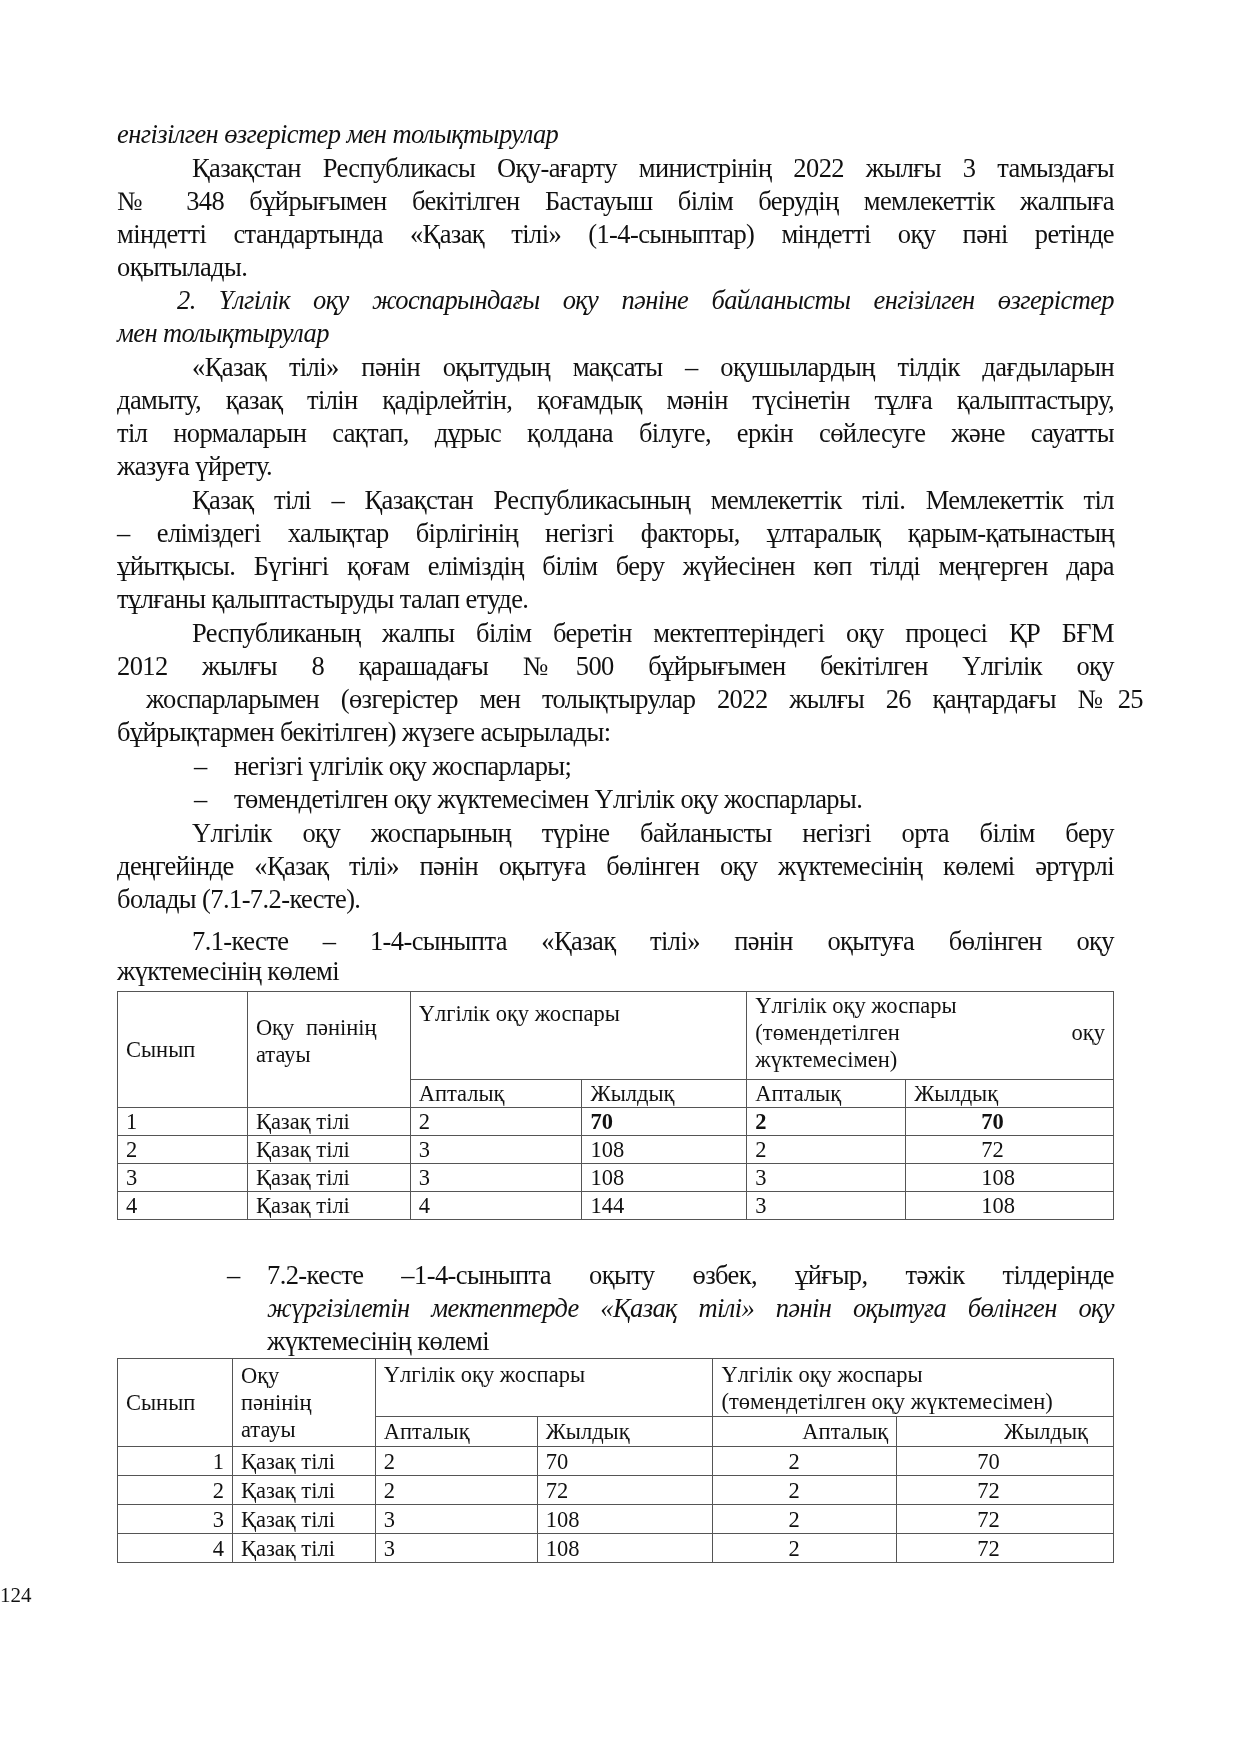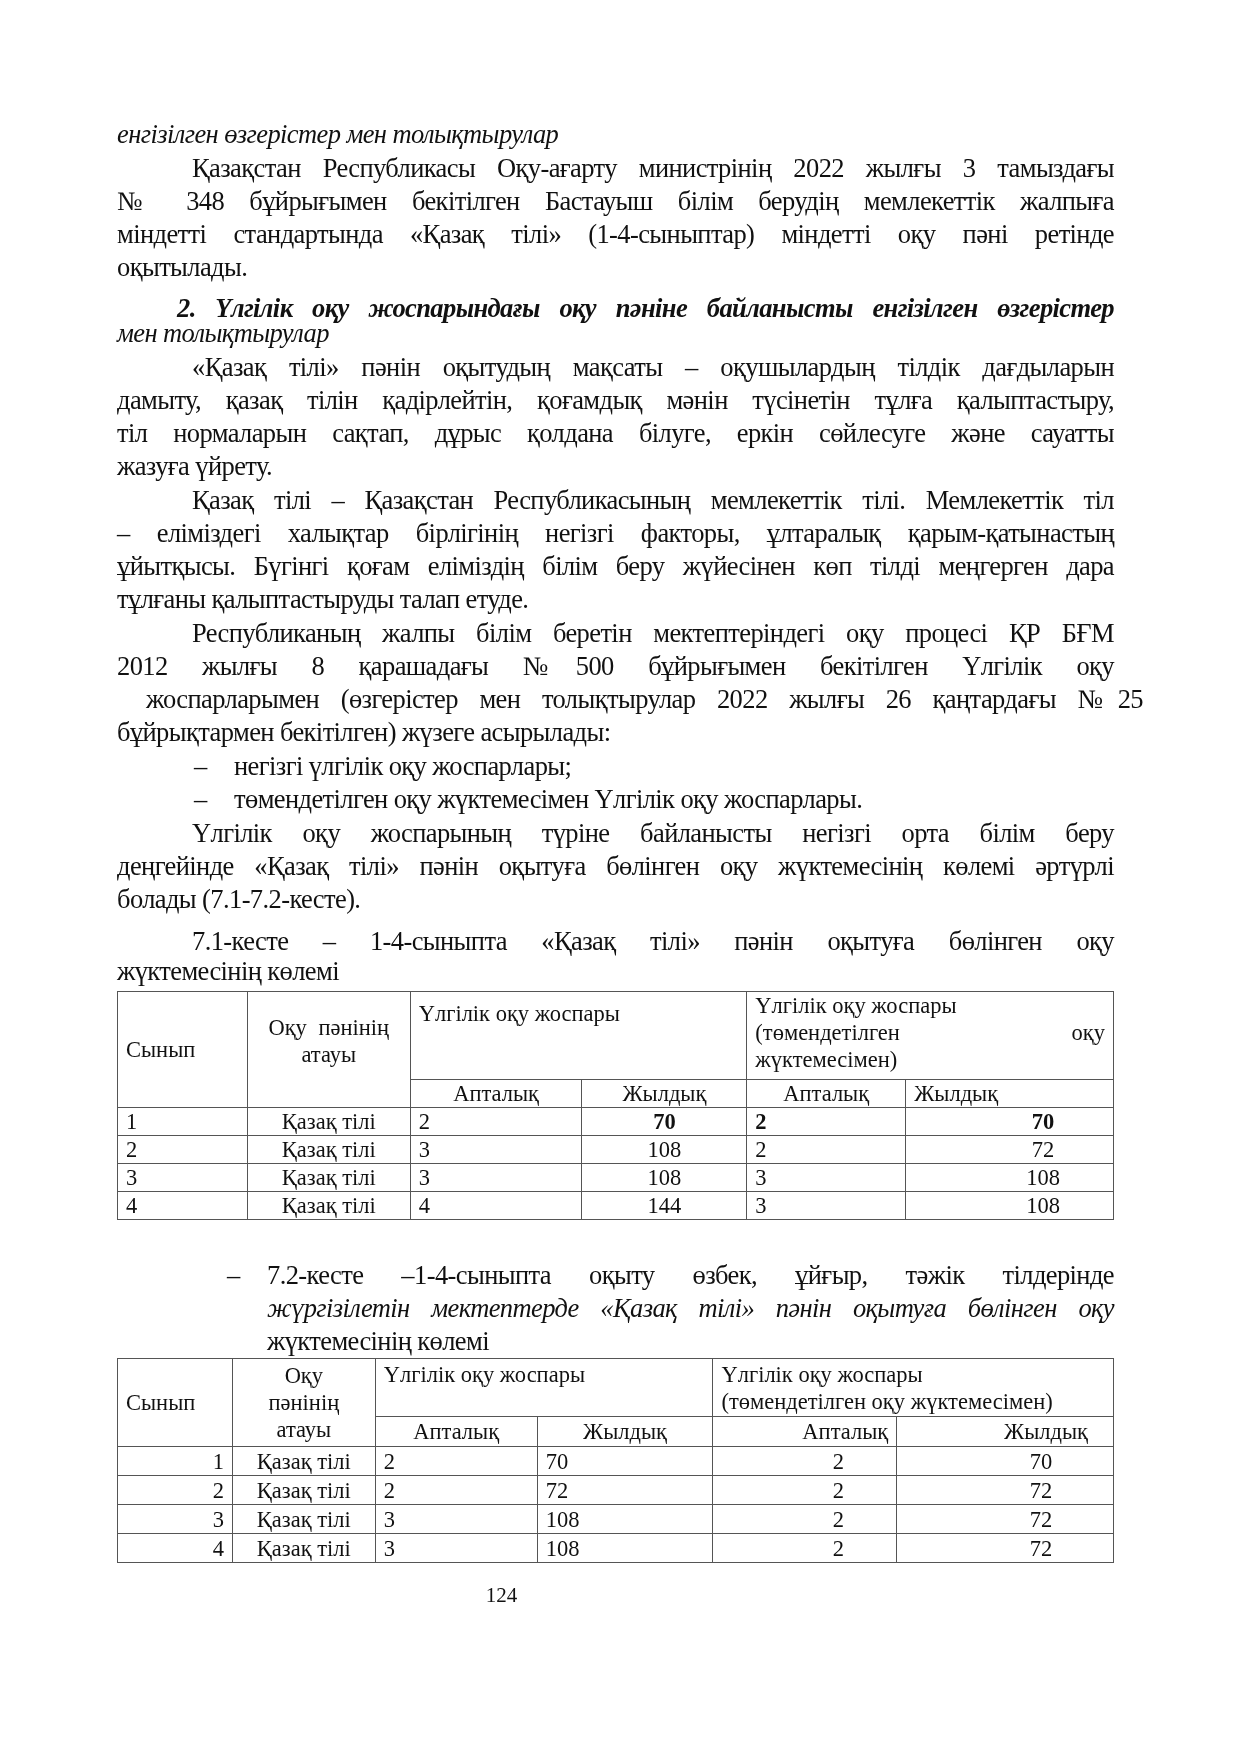--- a/index.html
+++ b/index.html
@@ -8,38 +8,38 @@
   .page { position: absolute; left: 117px; top: 0; width: 997px; }
   .line { position: absolute; left: 0; width: 997px; font-size: 26.5px; line-height: 33px;
           white-space: nowrap; letter-spacing: -0.6px; transform-origin: left top; }
   .justify { text-align: justify; text-align-last: justify; }
   .italic { font-style: italic; }
   .ind { text-indent: 75px; }
   .dash-item { position: absolute; white-space: nowrap; font-size: 26.5px; line-height: 33px; letter-spacing: -0.6px; }
   table { position: absolute; border-collapse: collapse; font-size: 22.5px; line-height: 27px; }
   td { border: 1.5px solid #555; padding: 0 8px; vertical-align: middle; }
   .c { text-align: left; }
-  .l { text-align: center; }
+  .l { text-align: left; }
   .r { text-align: right; }
   .b { font-weight: bold; }
-  .pagenum { position: absolute; left: 0; width: 1003px; top: 1583px; text-align: center; font-size: 21px; }
+  .pagenum { position: absolute; left: 0; width: 1003px; top: 1583px; font-size: 21px; }
 </style>
 </head>
 <body>
 
 <div class="page">
 
   <div class="line italic" style="top:118px;">енгізілген өзгерістер мен толықтырулар</div>
 
   <div class="line justify ind" style="top:152px;">Қазақстан Республикасы Оқу-ағарту министрінің 2022 жылғы 3 тамыздағы</div>
   <div class="line justify" style="top:185px;">№ 348 бұйрығымен бекітілген Бастауыш білім берудің мемлекеттік жалпыға</div>
   <div class="line justify" style="top:218px;">міндетті стандартында «Қазақ тілі» (1-4-сыныптар) міндетті оқу пәні ретінде</div>
   <div class="line" style="top:251px;">оқытылады.</div>
 
-  <div class="line italic justify" style="top:292px; text-indent:60px;font-weight:bold;">2. Үлгілік оқу жоспарындағы оқу пәніне байланысты енгізілген өзгерістер</div>
+  <div class="line italic justify" style="top:284px; text-indent:60px;">2. Үлгілік оқу жоспарындағы оқу пәніне байланысты енгізілген өзгерістер</div>
   <div class="line italic" style="top:317px;">мен толықтырулар</div>
 
   <div class="line justify ind" style="top:351px;">«Қазақ тілі» пәнін оқытудың мақсаты – оқушылардың тілдік дағдыларын</div>
   <div class="line justify" style="top:384px;">дамыту, қазақ тілін қадірлейтін, қоғамдық мәнін түсінетін тұлға қалыптастыру,</div>
   <div class="line justify" style="top:417px;">тіл нормаларын сақтап, дұрыс қолдана білуге, еркін сөйлесуге және сауатты</div>
   <div class="line" style="top:450px;">жазуға үйрету.</div>
 
   <div class="line justify ind" style="top:484px;">Қазақ тілі – Қазақстан Республикасының мемлекеттік тілі. Мемлекеттік тіл</div>
   <div class="line justify" style="top:517px;">– еліміздегі халықтар бірлігінің негізгі факторы, ұлтаралық қарым-қатынастың</div>
   <div class="line justify" style="top:550px;">ұйытқысы. Бүгінгі қоғам еліміздің білім беру жүйесінен көп тілді меңгерген дара</div>

